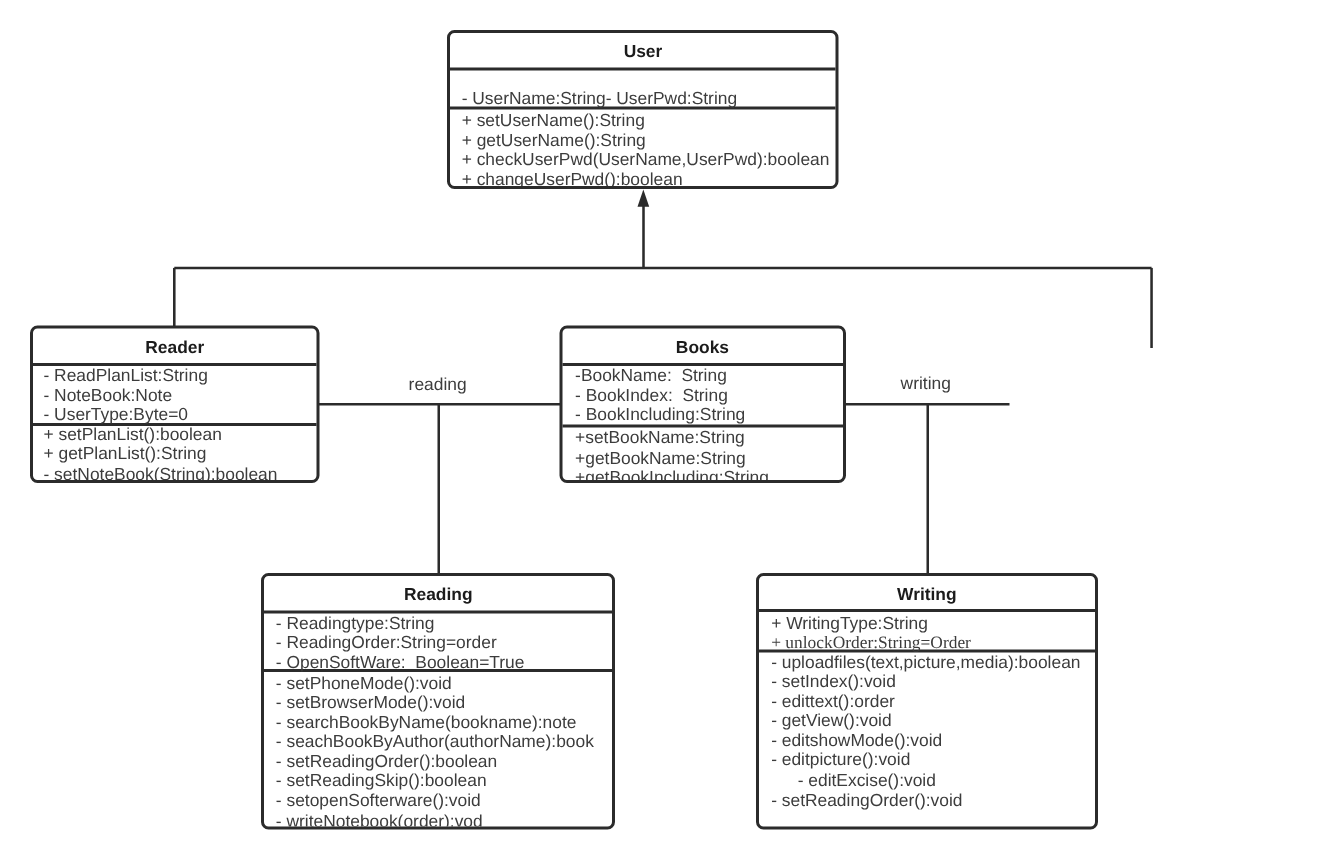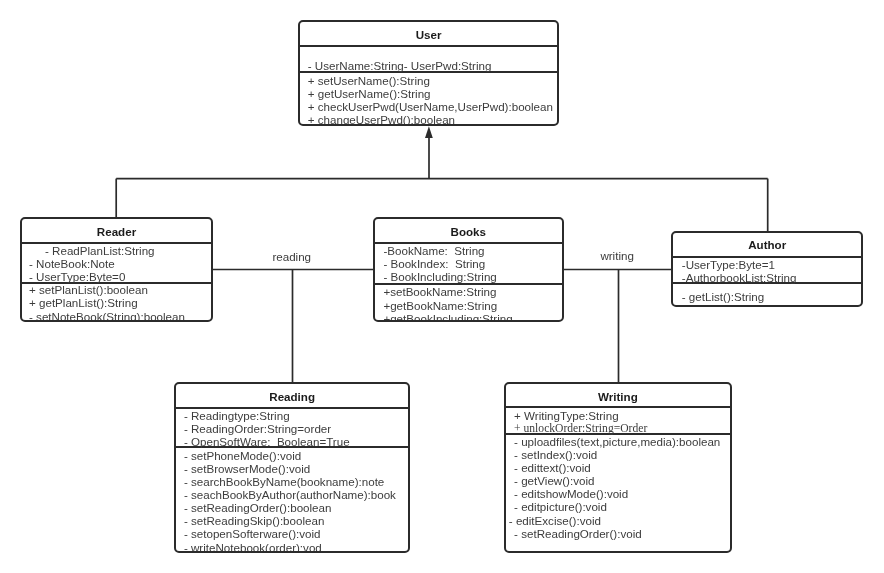--- a/index.html
+++ b/index.html
@@ -50,21 +50,21 @@
       <div class="row" style="left:7.4px;top:78.5px;">+ checkUserPwd(UserName,UserPwd):boolean</div>
       <div class="row" style="left:7.4px;top:91.65px;">+ changeUserPwd():boolean</div>
     </div>
   </div>
 
   <div class="cls" id="box-reader" style="left:20px;top:217px;width:193px;height:105px;">
     <div class="divider" style="top:22.5px;"></div>
     <div class="divider" style="top:62.8px;"></div>
     <div class="hdr" style="top:5.6px;">Reader</div>
     <div class="section">
-      <div class="row" style="left:7px;top:24.8px;margin-left:16px;">- ReadPlanList:String</div>
+      <div class="row" style="left:7px;top:24.8px;">- ReadPlanList:String</div>
       <div class="row" style="left:7px;top:37.95px;">- NoteBook:Note</div>
       <div class="row" style="left:7px;top:51.1px;">- UserType:Byte=0</div>
     </div>
     <div class="section">
       <div class="row" style="left:7px;top:64.3px;">+ setPlanList():boolean</div>
       <div class="row" style="left:7px;top:77.45px;">+ getPlanList():String</div>
       <div class="row" style="left:7px;top:90.6px;">- setNoteBook(String):boolean</div>
     </div>
   </div>
 
@@ -77,32 +77,20 @@
       <div class="row" style="left:8.8px;top:37.95px;">- BookIndex:  String</div>
       <div class="row" style="left:8.8px;top:51.1px;">- BookIncluding:String</div>
     </div>
     <div class="section">
       <div class="row" style="left:8.8px;top:66.4px;">+setBookName:String</div>
       <div class="row" style="left:8.8px;top:79.55px;">+getBookName:String</div>
       <div class="row" style="left:8.8px;top:92.7px;">+getBookIncluding:String</div>
     </div>
   </div>
 
-  <div class="cls" id="box-author" style="left:671.4px;top:231px;width:191.6px;height:76px;">
-    <div class="divider" style="top:22.5px;"></div>
-    <div class="divider" style="top:49.1px;"></div>
-    <div class="hdr" style="top:5.3px;">Author</div>
-    <div class="section">
-      <div class="row" style="left:8.4px;top:24.8px;">-UserType:Byte=1</div>
-      <div class="row" style="left:8.4px;top:37.95px;">-AuthorbookList:String</div>
-    </div>
-    <div class="section">
-      <div class="row" style="left:8.4px;top:57px;">- getList():String</div>
-    </div>
-  </div>
 
   <div class="cls" id="box-reading" style="left:174.3px;top:382px;width:235.7px;height:171px;">
     <div class="divider" style="top:22.5px;"></div>
     <div class="divider" style="top:62px;"></div>
     <div class="hdr" style="top:5.6px;">Reading</div>
     <div class="section">
       <div class="row" style="left:7.6px;top:24.9px;">- Readingtype:String</div>
       <div class="row" style="left:7.6px;top:38.05px;">- ReadingOrder:String=order</div>
       <div class="row" style="left:7.6px;top:51.2px;">- OpenSoftWare:  Boolean=True</div>
     </div>
@@ -122,25 +110,25 @@
     <div class="divider" style="top:22.3px;"></div>
     <div class="divider" style="top:48.8px;"></div>
     <div class="hdr" style="top:5.6px;">Writing</div>
     <div class="section">
       <div class="row" style="left:8.3px;top:24.8px;">+ WritingType:String</div>
       <div class="row" style="left:8.3px;top:37.95px;font-family:Liberation Serif, serif;">+ unlockOrder:String=Order</div>
     </div>
     <div class="section">
       <div class="row" style="left:8.3px;top:50.6px;">- uploadfiles(text,picture,media):boolean</div>
       <div class="row" style="left:8.3px;top:63.75px;">- setIndex():void</div>
-      <div class="row" style="left:8.3px;top:76.9px;">- edittext():void</div>
+      <div class="row" style="left:8.3px;top:76.9px;">- edittext():order</div>
       <div class="row" style="left:8.3px;top:90.05px;">- getView():void</div>
       <div class="row" style="left:8.3px;top:103.2px;">- editshowMode():void</div>
       <div class="row" style="left:8.3px;top:116.35px;">- editpicture():void</div>
-      <div class="row" style="left:3px;top:129.5px;">- editExcise():void</div>
+      <div class="row" style="left:26px;top:129.5px;">- editExcise():void</div>
       <div class="row" style="left:8.3px;top:142.65px;">- setReadingOrder():void</div>
     </div>
   </div>
 
   <div class="lbl" style="left:272.4px;top:249.8px;">reading</div>
   <div class="lbl" style="left:600.4px;top:249.4px;">writing</div>
 
 </div>
 
 </body></html>

